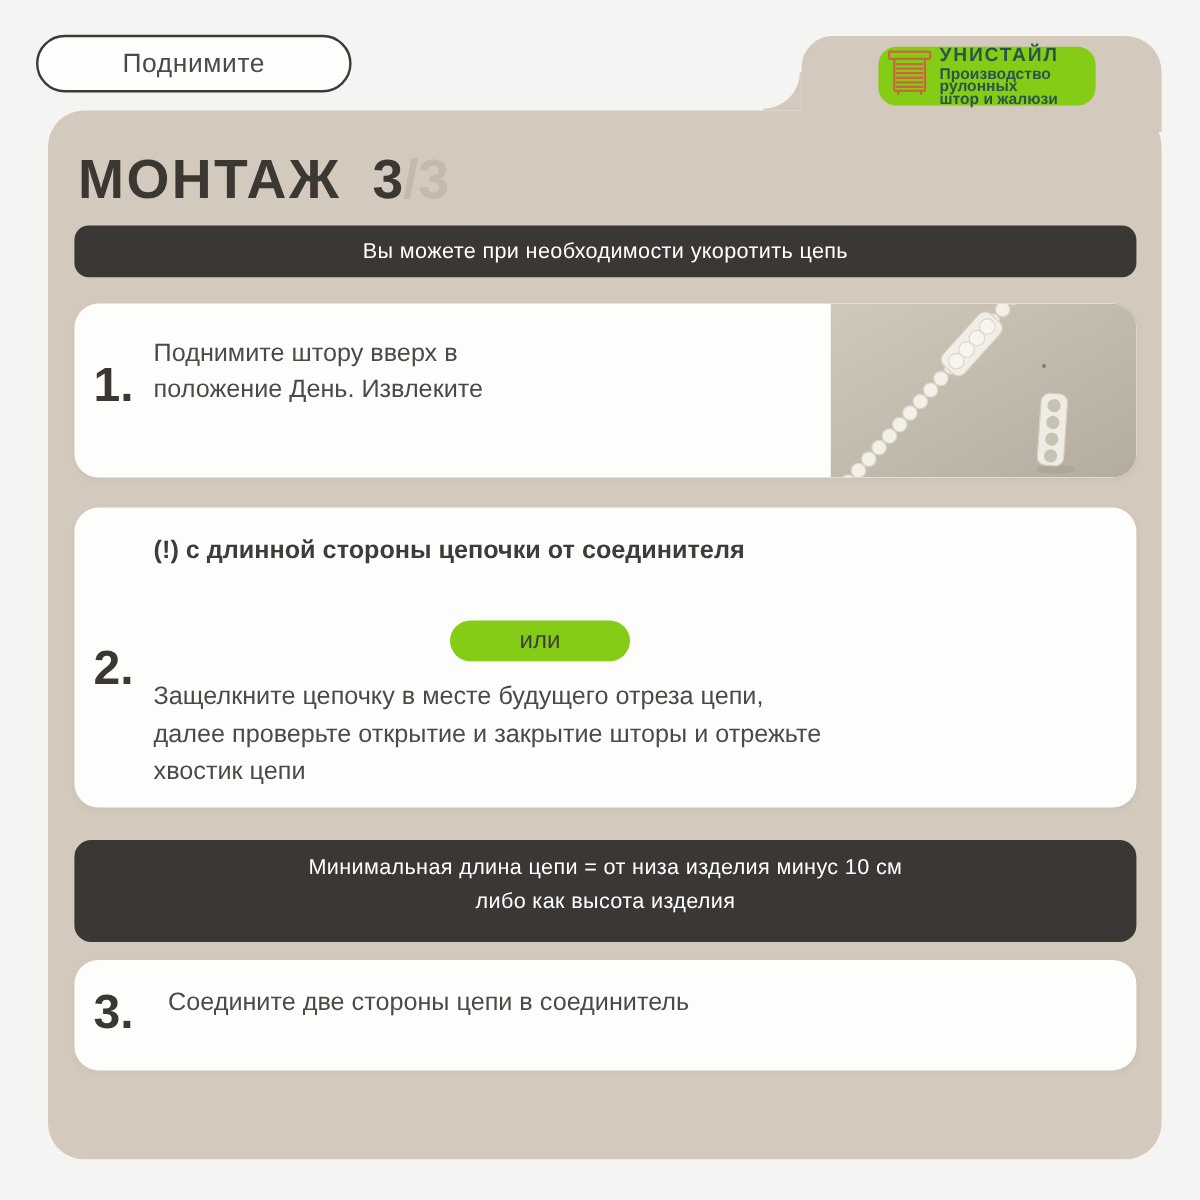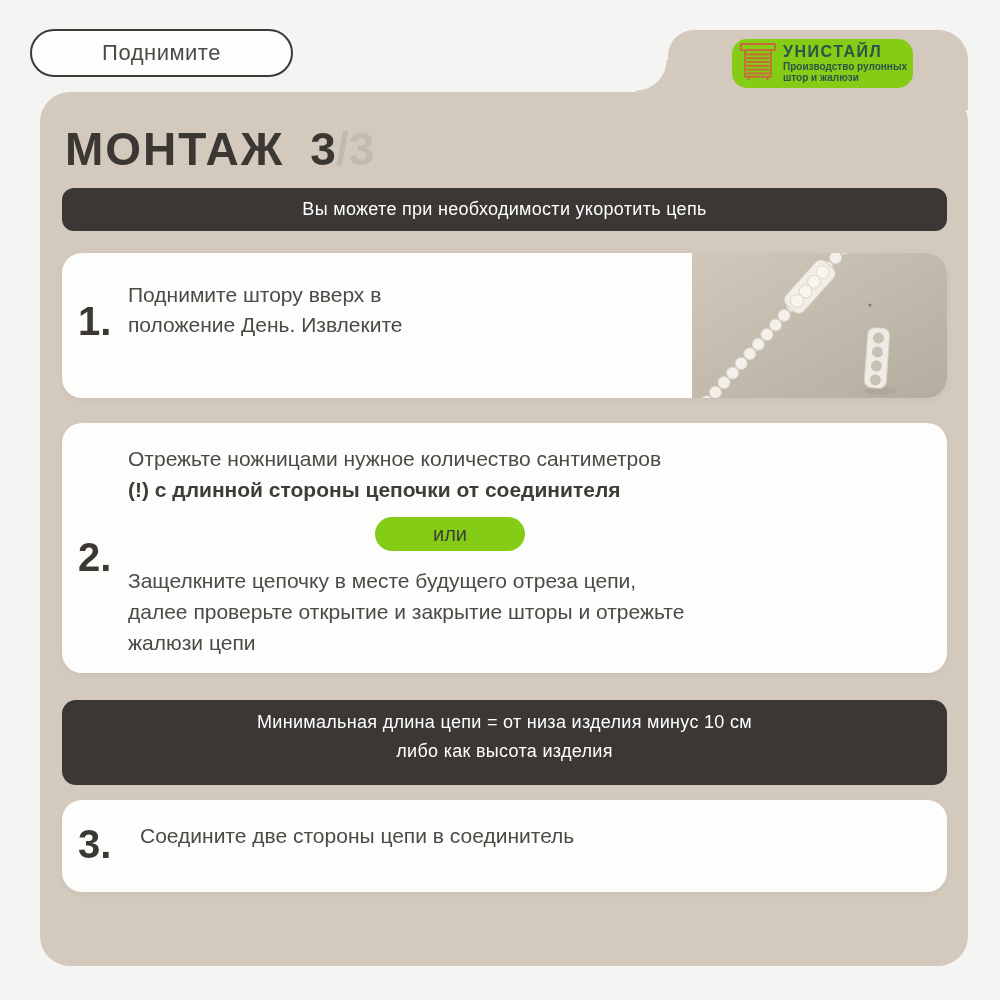--- a/index.html
+++ b/index.html
@@ -28,21 +28,21 @@
   .brand-card {
     position:absolute; left:732px; top:39px; width:181px; height:49px;
     background:#84cc16; border-radius:15px;
     display:flex; align-items:center; padding-left:7px;
   }
   .brand-text { margin-left:6px; line-height:1; }
   .brand-name {
     font-size:16px; font-weight:bold; color:#2a564a; letter-spacing:1.5px;
   }
   .brand-tagline {
-    font-size:10px; font-weight:bold; color:#2a564a; line-height:10.5px; margin-top:2px;
+    font-size:13px; font-weight:bold; color:#2a564a; line-height:10.5px; margin-top:2px;
   }
   
   .panel {
     position:absolute; left:40px; top:92px; width:928px; height:874px;
     background:#d3c9bc; border-radius:30px;
   }
   .title-row {
     position:absolute; left:65px; top:122px;
     font-size:46px; font-weight:bold; color:#3b3834; letter-spacing:2px;
     display:flex; align-items:flex-end;
@@ -190,30 +190,29 @@
           <circle cx="185" cy="127" r="5.5" fill="#c8c2b5"></circle>
         </g>
         <circle cx="178" cy="52" r="1.6" fill="#7e786d"></circle>
       </svg>
     </div>
   </div>
 
   <div class="card card-2">
     <div class="step-number">2.</div>
     <div class="step-text para-1">
-      <div>Отрежьте ножницами нужное количество сантиметров</div>
       <div class="bold-line">(!) с длинной стороны цепочки от соединителя</div>
     </div>
     <div class="or-pill">
       <span>или</span>
     </div>
     <div class="step-text para-2">
       <div>Защелкните цепочку в месте будущего отреза цепи,</div>
       <div>далее проверьте открытие и закрытие шторы и отрежьте</div>
-      <div>жалюзи цепи</div>
+      <div>хвостик цепи</div>
     </div>
   </div>
 
   <div class="banner banner-middle">
     <div>Минимальная длина цепи = от низа изделия минус 10 см</div>
     <div>либо как высота изделия</div>
   </div>
 
   <div class="card card-3">
     <div class="step-number">3.</div>

